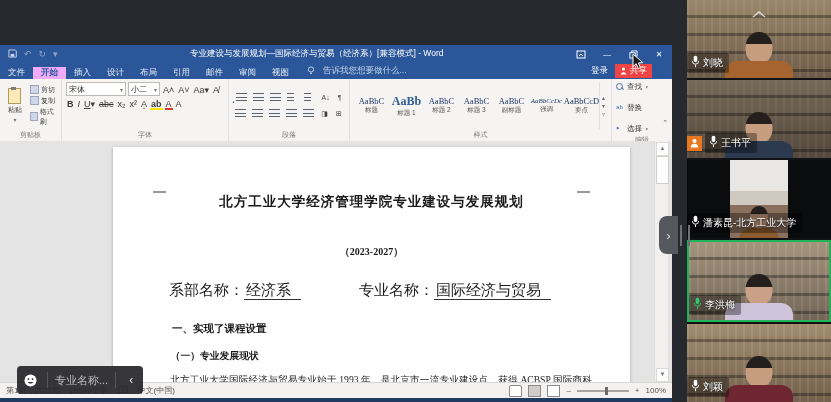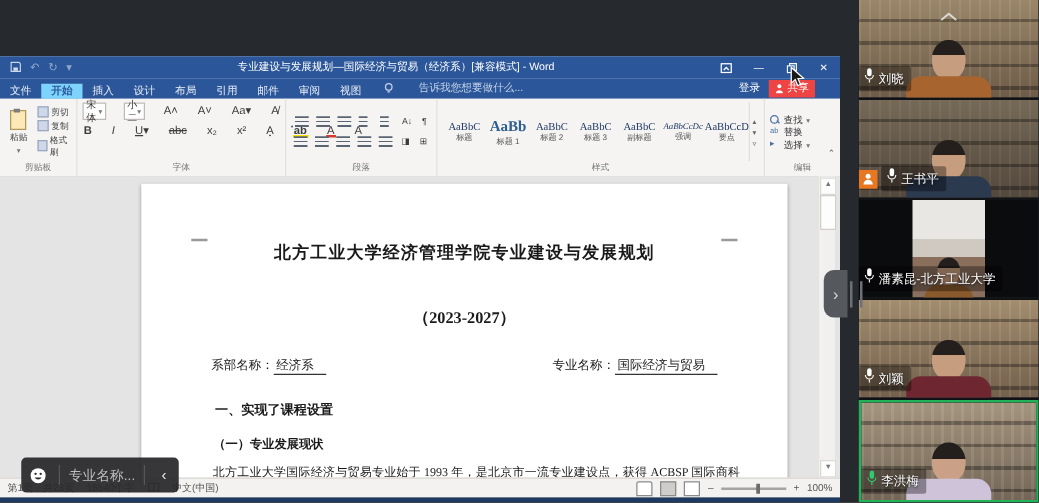--- a/index.html
+++ b/index.html
@@ -10,41 +10,41 @@
   .word-window{position:absolute;left:0;top:45px;width:672px;height:353px;background:#f5f4f3;}
   .titlebar{height:18px;background:#2b579a;display:flex;align-items:center;color:#fff;}
   .qat{display:flex;align-items:center;gap:7px;padding:0 8px;font-size:9px;color:#cdd9ec;}
   .qat .dim{color:#8fa5c9;}
   .wtitle{flex:1;text-align:center;font-size:8.5px;color:#fff;white-space:nowrap;overflow:hidden;}
   .winbtns{display:flex;align-items:center;height:100%;}
   .winbtn{width:26px;height:100%;display:flex;align-items:center;justify-content:center;font-size:8px;color:#fff;}
   .tabrow{height:16px;background:#2b579a;display:flex;align-items:stretch;color:#e9eef7;font-size:8.5px;}
   .tabs{display:flex;align-items:flex-end;}
   .wtab{display:flex;align-items:center;padding:0 8px;cursor:default;white-space:nowrap;}
-  .wtab.active{background:#7dd3fc;color:#2b579a;font-weight:bold;}
-  .tellme{display:flex;align-items:center;gap:20px;margin-left:10px;color:#c6d3e8;white-space:nowrap;text-align:center;}
+  .wtab.active{background:#f0abfc;color:#2b579a;font-weight:bold;}
+  .tellme{display:flex;align-items:center;gap:8px;margin-left:10px;color:#c6d3e8;white-space:nowrap;text-align:center;}
   .account{margin-left:auto;display:flex;align-items:center;gap:7px;padding-right:20px;color:#fff;white-space:nowrap;}
   .account .share-wrap{display:flex;align-items:center;gap:3px;background:#ef4444;padding:1px 5px;}
 
   
   .ribbon{height:62px;background:#f5f4f3;border-bottom:1px solid #d5d2cf;display:flex;position:relative;}
   .rgroup{display:flex;flex-direction:column;border-right:1px solid #e2dfdc;padding:3px 4px 0 4px;}
   .rbody{flex:1;display:flex;}
   .rlabel{height:12px;font-size:7px;color:#777;text-align:center;line-height:11px;}
   .tinytxt{font-size:7px;color:#444;}
   
   .paste-btn{display:flex;flex-direction:column;align-items:center;justify-content:center;width:26px;gap:1px;}
   .clip-icon{width:11px;height:14px;background:#fde9b8;border:1px solid #b09a5a;position:relative;}
   .clip-icon:before{content:"";position:absolute;left:2px;top:-2px;width:5px;height:3px;background:#7d7d7d;}
   .clip-mini{display:flex;flex-direction:column;justify-content:center;gap:1px;margin-left:4px;}
   .clip-mini .row{display:flex;align-items:center;gap:2px;}
   .mini-ic{width:7px;height:7px;background:#cfd8e8;border:1px solid #9aa7bd;display:inline-block;}
   
   .fontgrp{display:flex;flex-direction:column;gap:2px;width:158px;}
-  .frow{display:flex;align-items:flex-start;gap:14px;}
+  .frow{display:flex;align-items:flex-end;gap:2px;}
   .combobox{display:flex;align-items:center;justify-content:space-between;border:1px solid #bdbab7;background:#fff;
             font-size:8px;color:#333;padding:0 2px;height:12px;}
   .cb-name{width:54px;}
   .cb-size{width:26px;}
   .gi{font-size:9px;color:#3c3c3c;padding:0 1px;line-height:12px;}
   .gi b{font-weight:bold;}
   .gi.yellowline{box-shadow:inset 0 -2px 0 #ffe400;font-weight:bold;}
   .gi.redline{box-shadow:inset 0 -2px 0 #d83b2d;}
   
   .bars{display:inline-block;width:11px;height:9px;
@@ -57,39 +57,39 @@
   
   .styles-wrap{display:flex;align-items:stretch;}
   .stylebox{width:33px;display:flex;flex-direction:column;align-items:center;justify-content:center;padding:0 1px;}
   .stylebox .prev{font-family:"Liberation Serif",serif;font-size:8.5px;color:#1f3864;white-space:nowrap;}
   .stylebox.big .prev{font-size:12px;font-weight:bold;color:#2e5e8f;}
   .stylebox.italic .prev{font-style:italic;font-size:7px;}
   .stylebox .slabel{font-size:6.5px;color:#555;white-space:nowrap;}
   .gallery-scroll{display:flex;flex-direction:column;justify-content:center;gap:1px;border-left:1px solid #e2dfdc;
                   padding:0 2px;font-size:6px;color:#666;}
   
-  .editgrp{display:flex;flex-direction:column;justify-content:center;gap:0;width:52px;}
+  .editgrp{display:flex;flex-direction:column;gap:11px;width:52px;font-family:Liberation Mono, monospace;}
   .edit-item{display:flex;align-items:center;gap:3px;font-size:7.5px;color:#333;}
   .eicon{width:8px;height:8px;display:inline-block;position:relative;}
   .eicon.find:before{content:"";position:absolute;left:0;top:0;width:5px;height:5px;border:1px solid #4a6fa5;border-radius:50%;}
   .eicon.find:after{content:"";position:absolute;left:5px;top:5px;width:3px;height:1px;background:#4a6fa5;transform:rotate(45deg);}
   .eicon.replace:before{content:"ab";font-size:6px;color:#4a6fa5;position:absolute;top:0;}
   .eicon.select:before{content:"▸";font-size:7px;color:#4a6fa5;position:absolute;top:-1px;}
   .caret{font-size:6px;color:#777;}
   .collapse-ribbon{position:absolute;right:4px;bottom:14px;font-size:7px;color:#666;}
 
   
   .canvas{position:absolute;left:0;top:96px;right:0;bottom:15px;background:#e4e4e4;overflow:hidden;}
   .page{position:absolute;left:113px;top:6px;width:517px;height:400px;background:#fff;
         box-shadow:0 1px 3px rgba(0,0,0,.3);font-family:"Liberation Serif",serif;color:#1a1a1a;}
   .mark{position:absolute;width:13px;height:2px;background:#9a9a9a;top:44px;}
   .mark.l{left:40px;} .mark.r{right:40px;}
   .doc-title{margin-top:46px;text-align:center;font-size:13.5px;font-weight:bold;letter-spacing:1px;}
-  .doc-period{margin-top:34px;text-align:center;font-size:13px;font-weight:bold;}
-  .doc-meta{margin-top:22px;padding:0 56px;font-size:10px;display:flex;justify-content:space-between;}
+  .doc-period{margin-top:34px;text-align:center;font-size:10px;font-weight:bold;}
+  .doc-meta{margin-top:22px;padding:0 56px;font-size:15px;display:flex;}
   .doc-meta .pair{white-space:nowrap;}
   .doc-meta .pair + .pair{margin-left:58px;}
   .uline{border-bottom:1px solid #333;padding:0 10px 1px 2px;}
   .doc-h1{margin-top:22px;padding:0 38px;text-indent:2em;font-size:10.5px;font-weight:bold;}
   .doc-h2{margin-top:14px;padding:0 38px;text-indent:2em;font-size:9.8px;font-weight:bold;}
   .doc-body{margin-top:8px;padding:0 38px;font-size:9.6px;line-height:17px;text-align:justify;text-indent:2em;}
 
   
   .vscroll{position:absolute;top:0;bottom:0;right:4px;width:13px;background:#f1f0ef;border-left:1px solid #e0dedc;}
   .varrow{position:absolute;left:1px;width:11px;height:12px;background:#fdfdfd;border:1px solid #dcdad8;
@@ -501,61 +501,61 @@
           <svg width="9" height="13" viewBox="0 0 10 14">
                 <rect x="3" y="0.5" width="4" height="7" rx="2" class="micfill" fill="#fff"></rect>
                 <path d="M1.5 6.5a3.5 3.5 0 0 0 7 0" stroke="#fff" fill="none" class="micstroke"></path>
                 <line x1="5" y1="10.5" x2="5" y2="13.2" stroke="#fff" class="micstroke"></line>
               </svg>
         </span>
         <span class="pname">潘素昆-北方工业大学</span>
       </span>
     </div>
   </div>
+      <div class="tile t4 speaking">
+    <div class="bg"></div>
+
+    <div class="person">
+      <span class="head"></span>
+          <span class="torso"></span>
+    </div>
+
+    <div class="badge-row">
+
+      <span class="name-chip">
+        <span class="mic">
+          <svg width="9" height="13" viewBox="0 0 10 14">
+                <rect x="3" y="0.5" width="4" height="7" rx="2" class="micfill" fill="#2ecc71"></rect>
+                <path d="M1.5 6.5a3.5 3.5 0 0 0 7 0" stroke="#2ecc71" fill="none" class="micstroke"></path>
+                <line x1="5" y1="10.5" x2="5" y2="13.2" stroke="#2ecc71" class="micstroke"></line>
+              </svg>
+        </span>
+        <span class="pname">李洪梅</span>
+      </span>
+    </div>
+  </div>
       <div class="tile t3">
     <div class="bg"></div>
 
     <div class="person">
       <span class="head"></span>
           <span class="torso"></span>
     </div>
 
     <div class="badge-row">
 
       <span class="name-chip">
         <span class="mic">
           <svg width="9" height="13" viewBox="0 0 10 14">
                 <rect x="3" y="0.5" width="4" height="7" rx="2" class="micfill" fill="#fff"></rect>
                 <path d="M1.5 6.5a3.5 3.5 0 0 0 7 0" stroke="#fff" fill="none" class="micstroke"></path>
                 <line x1="5" y1="10.5" x2="5" y2="13.2" stroke="#fff" class="micstroke"></line>
               </svg>
         </span>
         <span class="pname">刘颖</span>
-      </span>
-    </div>
-  </div>
-      <div class="tile t4 speaking">
-    <div class="bg"></div>
-
-    <div class="person">
-      <span class="head"></span>
-          <span class="torso"></span>
-    </div>
-
-    <div class="badge-row">
-
-      <span class="name-chip">
-        <span class="mic">
-          <svg width="9" height="13" viewBox="0 0 10 14">
-                <rect x="3" y="0.5" width="4" height="7" rx="2" class="micfill" fill="#2ecc71"></rect>
-                <path d="M1.5 6.5a3.5 3.5 0 0 0 7 0" stroke="#2ecc71" fill="none" class="micstroke"></path>
-                <line x1="5" y1="10.5" x2="5" y2="13.2" stroke="#2ecc71" class="micstroke"></line>
-              </svg>
-        </span>
-        <span class="pname">李洪梅</span>
       </span>
     </div>
   </div>
     </div>
   <div class="handle">
       <span>›</span>
     </div>
   <div class="grips"></div>
 
   <div class="chatbar">

